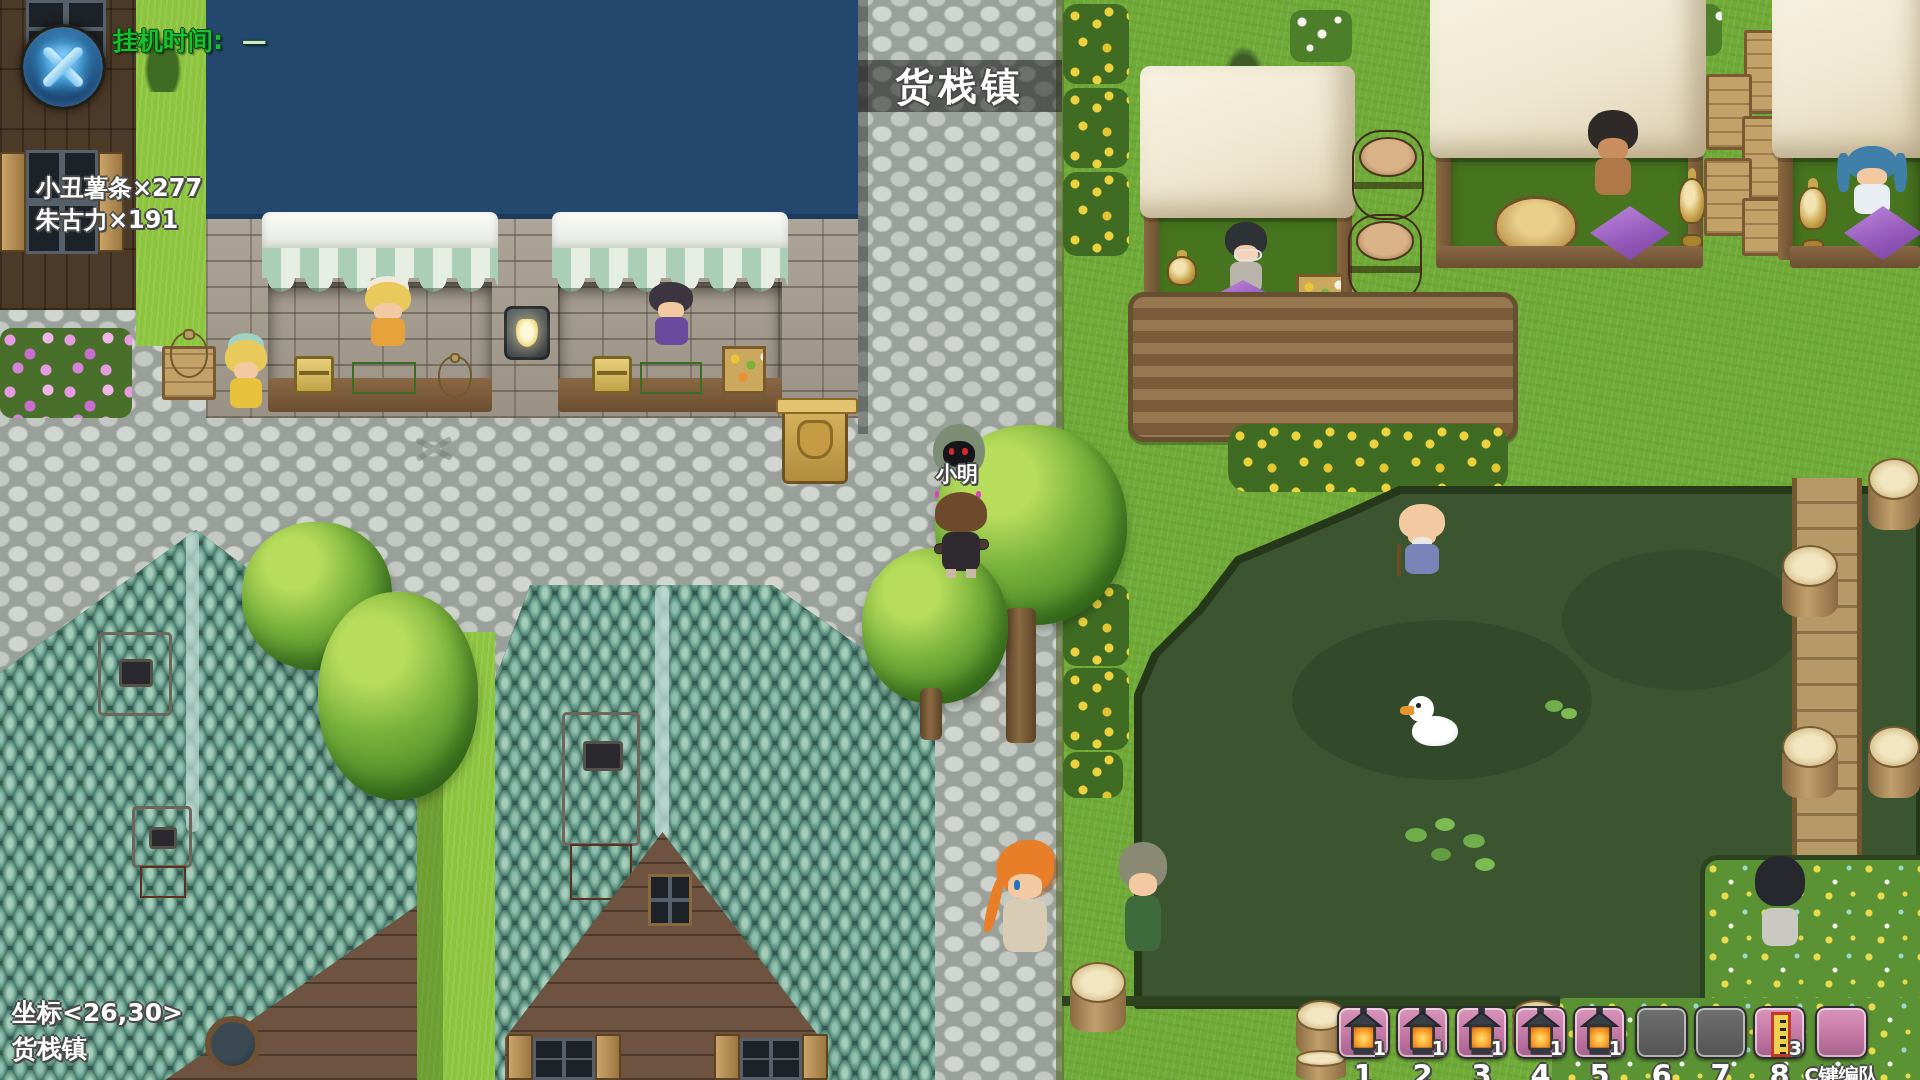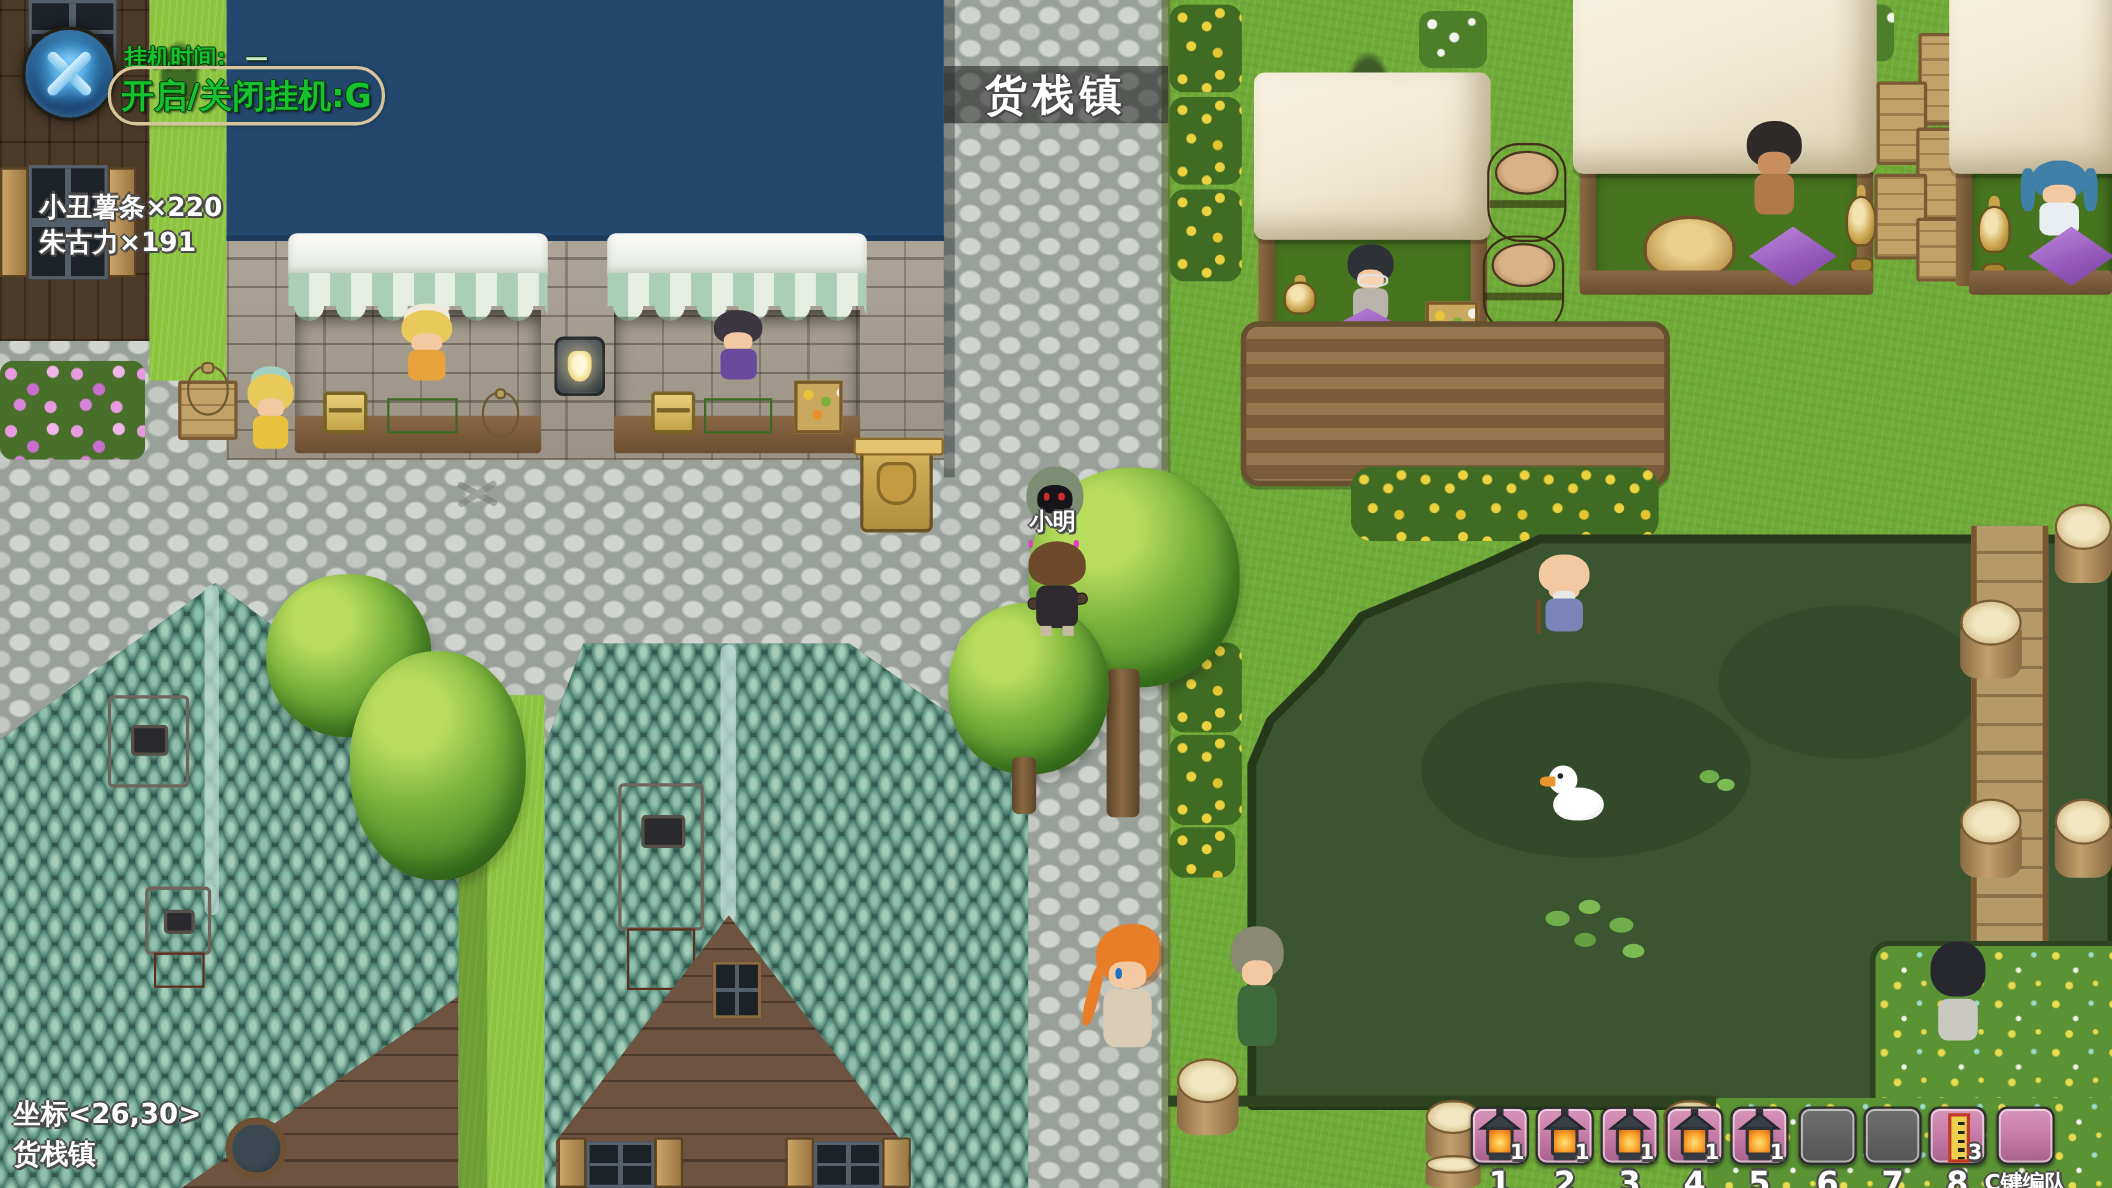--- a/index.html
+++ b/index.html
@@ -455,29 +455,26 @@
     <div class="acc" style="left:4%;top:56%;width:92%;height:10%;background:#4a3a30;border-radius:5px;transform:rotate(-6deg);border:1px solid #201812"></div>
     <div class="body" style="top:46%;height:44%"></div>
     <div class="acc" style="left:24%;top:88%;width:18%;height:10%;background:#c9b9a4"></div>
     <div class="acc" style="left:58%;top:88%;width:18%;height:10%;background:#c9b9a4"></div>
   </div>
 
   <div class="ab emblem" style="left:20px;top:24px">
     <div class="blade" style="transform:translate(-50%,-50%) rotate(45deg)"></div>
     <div class="blade" style="transform:translate(-50%,-50%) rotate(-45deg)"></div>
   </div>
-  <div class="ab olg" style="left:113px;top:38px;font-size:21px;color:#16c32e">
+  <div class="ab olg" style="left:113px;top:24px;font-size:25px;color:#16c32e">
     <span>挂机时间:</span>
     <span style="color:#cfe8cf;margin-left:10px">—</span>
   </div>
-  <div class="ab pill" style="left:98px;top:60px;width:246px;height:48px">
-    <span class="olg" style="font-size:30px;color:#16c32e">开启/关闭挂机:G</span>
-  </div>
-
-  <div class="ab olw" style="left:36px;top:172px;font-size:24px">小丑薯条×220</div>
+
+  <div class="ab olw" style="left:36px;top:172px;font-size:24px">小丑薯条×277</div>
   <div class="ab olw" style="left:36px;top:204px;font-size:24px">朱古力×191</div>
 
   <div class="ab banner" style="left:858px;top:60px;width:204px;height:52px">
     <span class="olw" style="font-size:38px;letter-spacing:5px">货栈镇</span>
   </div>
 
   <div class="ab olw" style="left:936px;top:460px;font-size:21px;z-index:5">小明</div>
 
   <div class="ab olw" style="left:12px;top:996px;font-size:25px">坐标&lt;26,30&gt;</div>
   <div class="ab olw" style="left:12px;top:1032px;font-size:25px">货栈镇</div>

